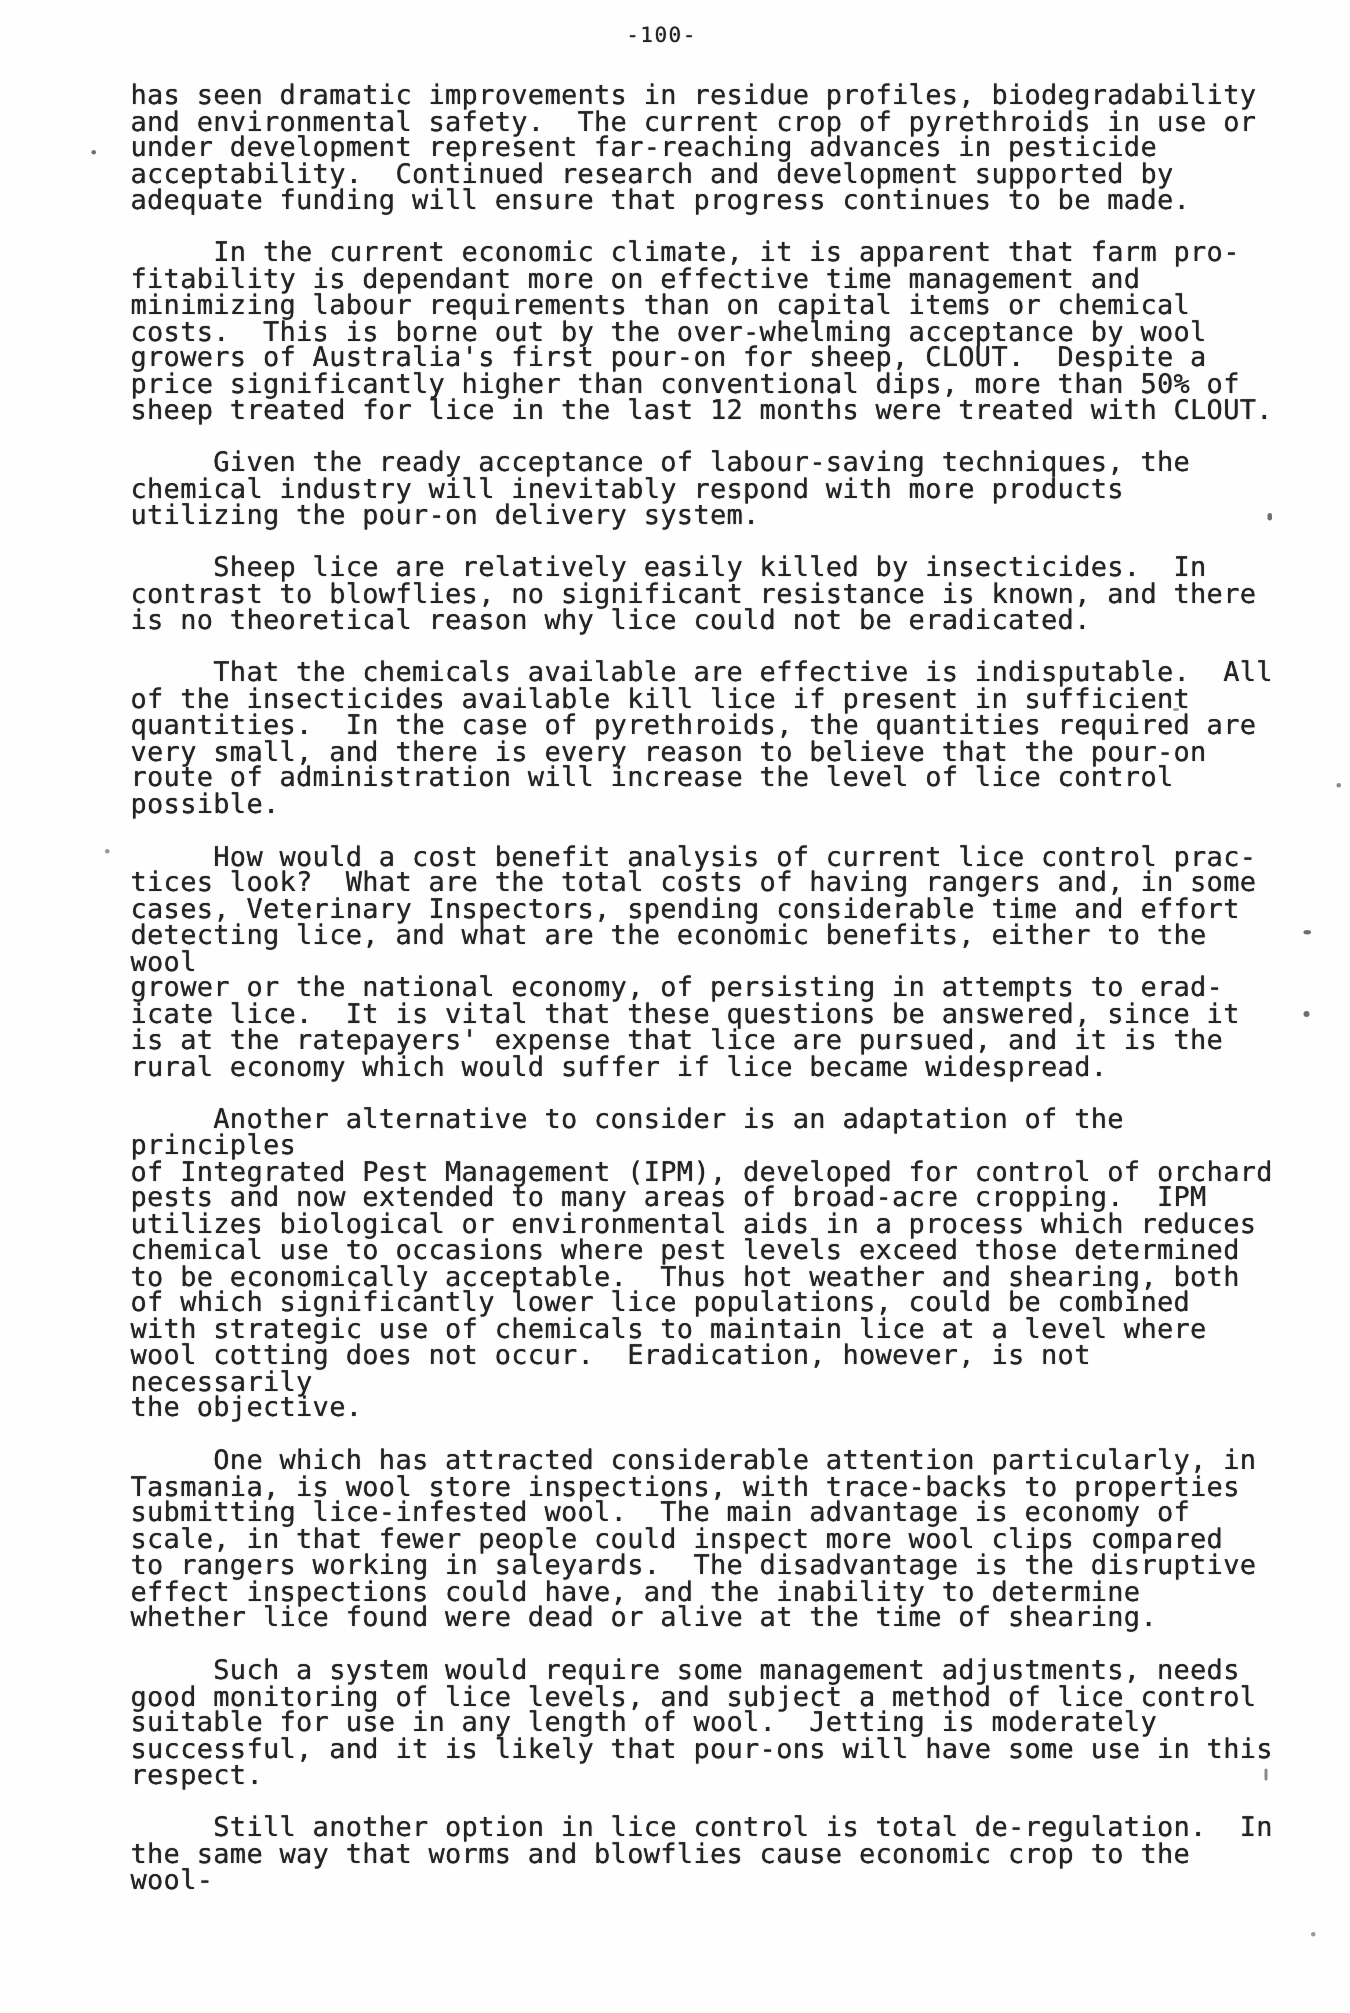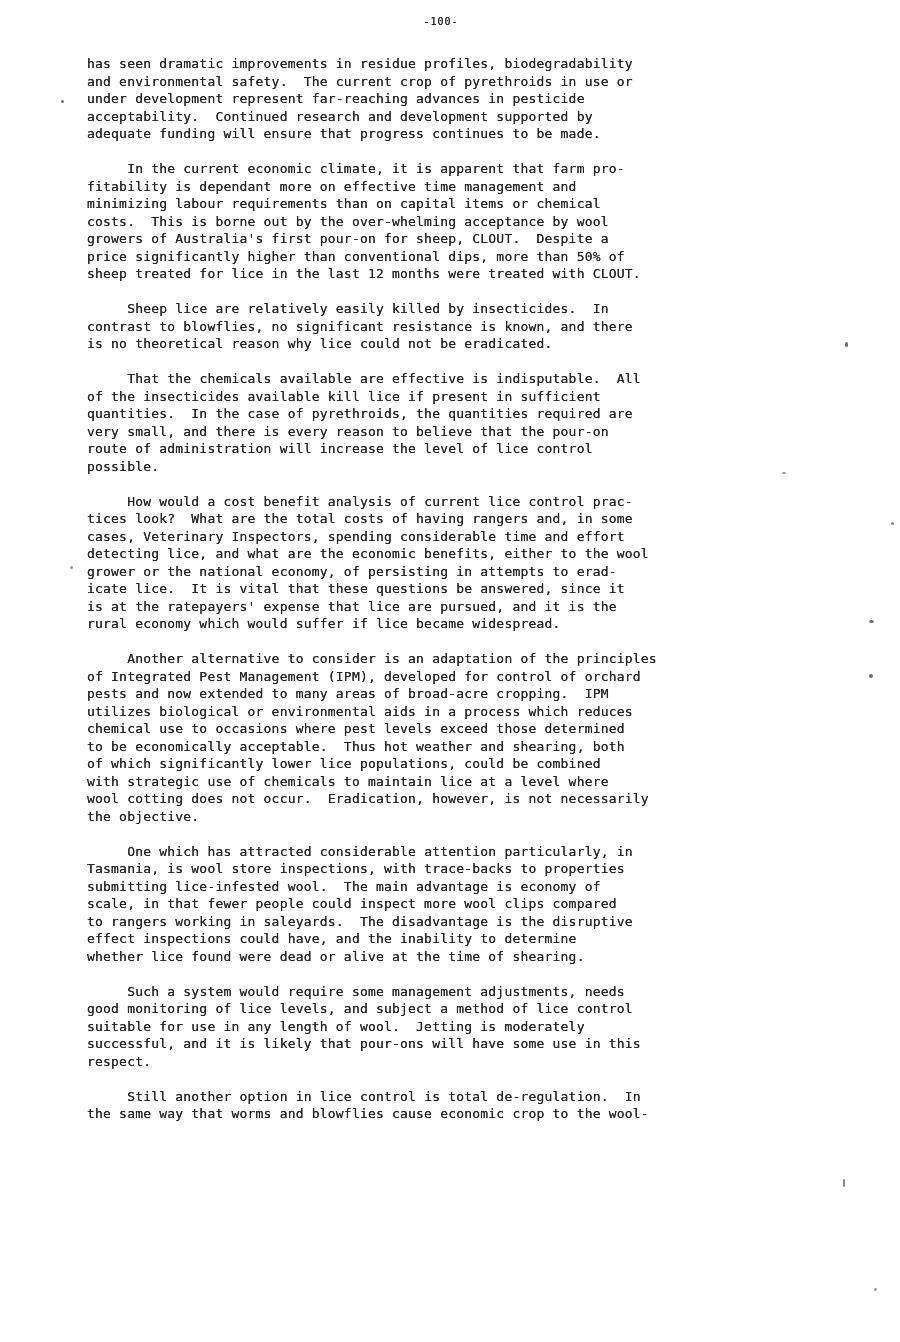--- a/index.html
+++ b/index.html
@@ -16,34 +16,34 @@
     overflow: hidden;
     color: #242424;
     font-family: "DejaVu Sans Mono", "Liberation Mono", monospace;
   }
   .page-number {
     position: absolute;
     top: 16px;
     left: 0;
     right: 18px;
     text-align: center;
-    font-size: 10px;
+    font-size: 14px;
     letter-spacing: 1px;
     text-shadow: 0 0 0.6px rgba(25,25,25,0.85);
   }
   .body-text {
     position: absolute;
     top: 55px;
     left: 87px;
     width: 762px;
   }
   .para {
     margin: 0 0 17.5px 0;
     white-space: pre-wrap;
-    font-size: 13px;
+    font-size: 18px;
     line-height: 17.5px;
     letter-spacing: 0.2px;
     text-shadow: 0 0 0.6px rgba(25,25,25,0.85);
   }
   .speck {
     position: absolute;
     background: #6f6f6f;
     border-radius: 50%;
   }
   .speck.s1 { left: 61px;  top: 100px;  width: 3px; height: 3px; }
@@ -69,20 +69,23 @@
 under development represent far-reaching advances in pesticide
 acceptability.  Continued research and development supported by
 adequate funding will ensure that progress continues to be made.</p>
     <p class="para">     In the current economic climate, it is apparent that farm pro-
 fitability is dependant more on effective time management and
 minimizing labour requirements than on capital items or chemical
 costs.  This is borne out by the over-whelming acceptance by wool
 growers of Australia's first pour-on for sheep, CLOUT.  Despite a
 price significantly higher than conventional dips, more than 50% of
 sheep treated for lice in the last 12 months were treated with CLOUT.</p>
+    <p class="para">     Given the ready acceptance of labour-saving techniques, the
+chemical industry will inevitably respond with more products
+utilizing the pour-on delivery system.</p>
     <p class="para">     Sheep lice are relatively easily killed by insecticides.  In
 contrast to blowflies, no significant resistance is known, and there
 is no theoretical reason why lice could not be eradicated.</p>
     <p class="para">     That the chemicals available are effective is indisputable.  All
 of the insecticides available kill lice if present in sufficient
 quantities.  In the case of pyrethroids, the quantities required are
 very small, and there is every reason to believe that the pour-on
 route of administration will increase the level of lice control
 possible.</p>
     <p class="para">     How would a cost benefit analysis of current lice control prac-

